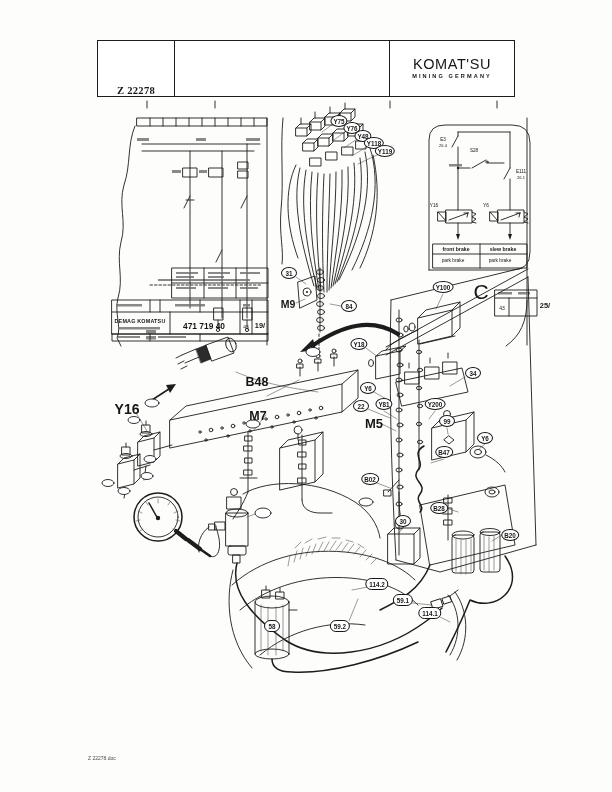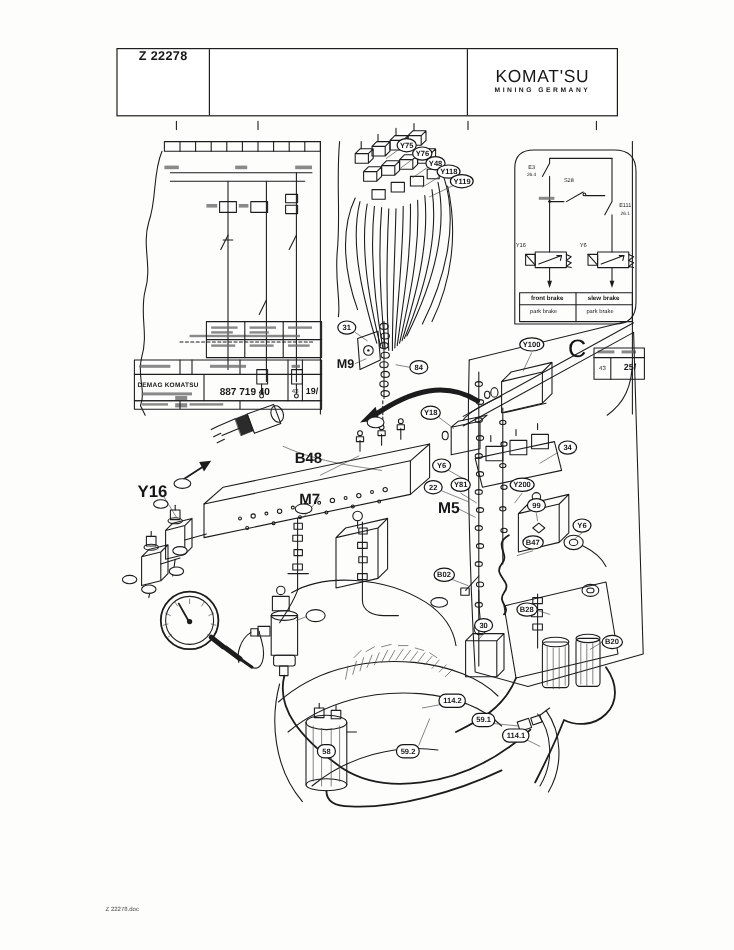--- a/index.html
+++ b/index.html
@@ -1,21 +1,21 @@
 <!DOCTYPE html>
 <html><head>
 <meta charset="utf-8">
 <style>
   html,body{margin:0;padding:0;background:#e9e9e9;}
   #page{position:relative;width:612px;height:792px;background:#fdfdfc;overflow:hidden;
         font-family:"Liberation Sans",sans-serif;color:#161616;}
   
   .hdr{position:absolute;left:97px;top:40px;width:418px;height:57px;border:1.3px solid #1d1d1d;
        display:flex;background:#fff;box-sizing:border-box;}
-  .hdr .c1{width:76px;border-right:1.1px solid #1d1d1d;display:flex;align-items:flex-start;justify-content:center;}
+  .hdr .c1{width:76px;border-right:1.1px solid #1d1d1d;display:flex;align-items:flex-end;justify-content:center;font-family:Liberation Serif, serif;}
   .hdr .c2{flex:1;border-right:1.1px solid #1d1d1d;}
   .hdr .c3{width:124px;display:flex;flex-direction:column;align-items:center;justify-content:center;line-height:1;}
   .dnum{font-size:10.5px;font-weight:700;letter-spacing:.3px;}
   .brand{font-size:14.5px;font-weight:400;letter-spacing:.6px;}
   .brandsub{font-size:5.6px;font-weight:700;letter-spacing:2.1px;margin-top:2px;}
   
   .t{position:absolute;transform:translate(-50%,-50%);white-space:nowrap;line-height:1;}
   .bl{position:absolute;transform:translate(-50%,-50%);font-weight:700;white-space:nowrap;line-height:1;text-align:center;}
   
   .co,.ov{position:absolute;transform:translate(-50%,-50%);height:12px;min-width:16px;
@@ -415,37 +415,37 @@
     <span class="dnum">Z 22278</span>
   </div>
   <div class="c2"></div>
   <div class="c3">
     <span class="brand">KOMAT'SU</span>
     <span class="brandsub">MINING GERMANY</span>
   </div>
 </div>
 
 <div class="t" style="left:140px;top:322px;font-size:5.4px;font-weight:700;letter-spacing:.2px">DEMAG KOMATSU</div>
-<div class="t" style="left:204px;top:326px;font-size:8.4px;font-weight:700">887 719 40</div>
+<div class="t" style="left:204px;top:326px;font-size:8.4px;font-weight:700">471 719 40</div>
 <div class="t" style="left:246px;top:327px;font-size:5px">43</div>
 <div class="t" style="left:260px;top:326px;font-size:7.4px;font-weight:700">19/</div>
 
 <div class="t" style="left:443px;top:140px;font-size:4.6px">E3</div>
 <div class="t" style="left:443px;top:146px;font-size:4px">26.4</div>
 <div class="t" style="left:474px;top:151px;font-size:4.6px">S28</div>
 <div class="t" style="left:521px;top:172px;font-size:4.6px">E111</div>
 <div class="t" style="left:521px;top:178px;font-size:4px">26.1</div>
 <div class="t" style="left:434px;top:206px;font-size:4.8px">Y16</div>
 <div class="t" style="left:486px;top:206px;font-size:4.8px">Y6</div>
 <div class="t" style="left:456px;top:250px;font-size:5.2px;font-weight:700">front brake</div>
 <div class="t" style="left:503px;top:250px;font-size:5.2px;font-weight:700">slew brake</div>
 <div class="t" style="left:453px;top:261px;font-size:4.8px">park brake</div>
 <div class="t" style="left:500px;top:261px;font-size:4.8px">park brake</div>
 <div class="t" style="left:502px;top:308px;font-size:5px">43</div>
-<div class="t" style="left:525px;top:306px;font-size:7.4px;font-weight:700">25/</div>
+<div class="t" style="left:545px;top:306px;font-size:7.4px;font-weight:700">25/</div>
 <div class="t" style="left:481px;top:291px;font-size:21px">C</div>
 
 <div class="bl" style="left:127px;top:409px;font-size:14px">Y16</div>
 <div class="bl" style="left:257px;top:382px;font-size:12.5px">B48</div>
 <div class="bl" style="left:258px;top:416px;font-size:12.5px">M7</div>
 <div class="bl" style="left:288px;top:304px;font-size:10.5px">M9</div>
 <div class="bl" style="left:374px;top:423px;font-size:13px">M5</div>
 
 <div class="co" style="left:339px;top:121px">Y75</div>
 <div class="co" style="left:352px;top:128px">Y76</div>

